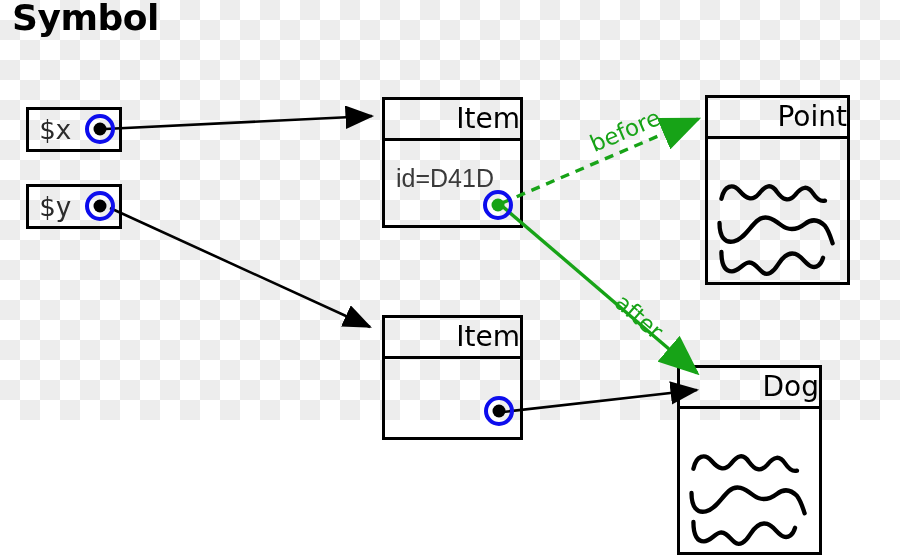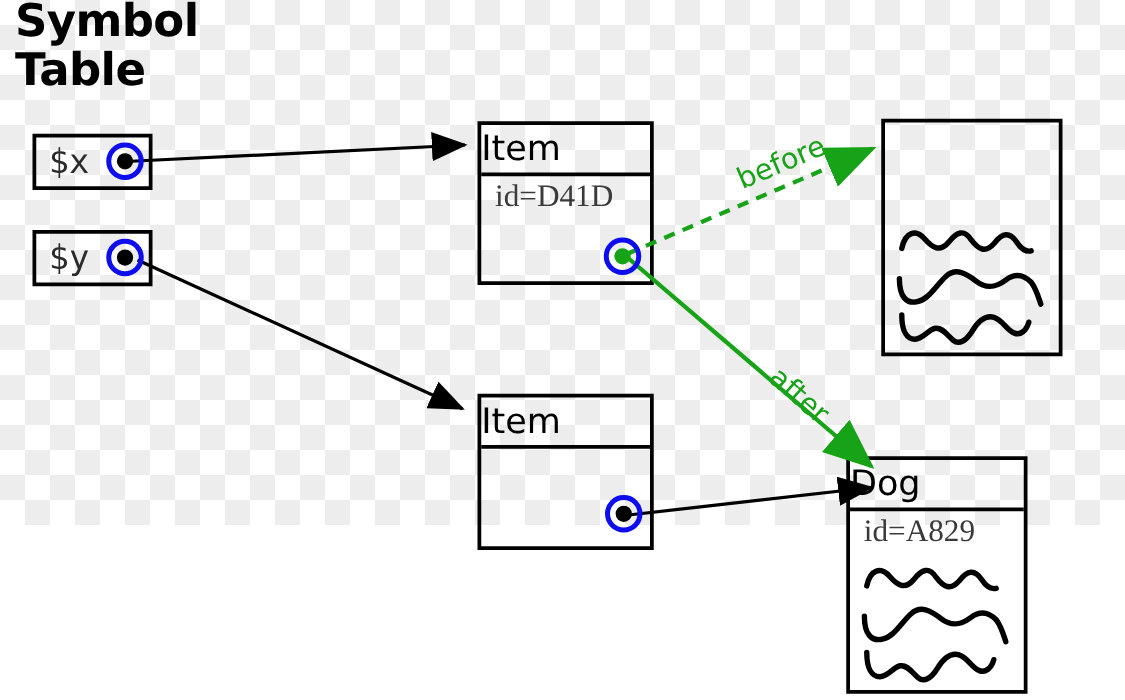--- a/index.html
+++ b/index.html
@@ -63,35 +63,35 @@
 
   .obj-box {
     position: absolute;
     box-sizing: border-box;
     border: 3px solid #000000;
     background: transparent;
   }
   .obj-header {
     box-sizing: border-box;
     border-bottom: 3px solid #000000;
-    text-align: left;
+    text-align: right;
     font-family: "DejaVu Sans", sans-serif;
     font-weight: normal;
     font-size: 28px;
     color: #000000;
     line-height: 1;
     padding-top: 5px;
     padding-bottom: 5px;
   }
   .obj-id {
-    font-family: Liberation Serif, serif;
+    font-family: Liberation Sans, sans-serif;
     font-size: 25px;
     color: #3a3a3a;
     padding-left: 11px;
-    padding-top: 4px;
+    padding-top: 25px;
     line-height: 1;
     white-space: nowrap;
   }
   .scribbles {
     position: absolute;
     left: 0;
     top: 0;
     width: 100%;
     height: 100%;
     pointer-events: none;
@@ -105,53 +105,52 @@
     transform-origin: 0 0;
   }
 </style>
 </head>
 <body>
 
 <div id="canvas">
 
   <div class="title">
     <span>Symbol</span>
-    <span class="l2">Table</span>
   </div>
 
   <div class="var-box" style="left:26px; top:107px; width:96px; height:45px;">
     <span class="var-label">$x</span>
   </div>
 
   <div class="var-box" style="left:26px; top:184px; width:96px; height:45px;">
     <span class="var-label">$y</span>
   </div>
 
   <div class="obj-box" style="left:382px; top:97px; width:141px; height:131px;">
     <div class="obj-header">Item</div>
     <div class="obj-id">id=D41D</div>
   </div>
 
   <div class="obj-box" style="left:382px; top:315px; width:141px; height:125px;">
     <div class="obj-header">Item</div>
   </div>
 
   <div class="obj-box" style="left:705px; top:95px; width:145px; height:190px;">
+    <div class="obj-header">Point</div>
     <svg class="scribbles" viewBox="0 0 145 190" preserveAspectRatio="none">
       <g fill="none" stroke="#000000" stroke-width="4.5" stroke-linecap="round" stroke-linejoin="round">
         <path d="M14,104 C17,90 26,88 33,96 C40,104 46,107 53,99 C60,90 66,88 72,97 C78,105 84,108 91,100 C98,91 104,90 110,99 C114,105 118,107 122,106"></path>
         <path d="M12,129 C12,144 18,150 27,148 C37,146 43,134 51,127 C59,120 67,124 76,131 C85,138 93,136 101,130 C109,124 116,126 122,132 C126,137 128,144 130,150"></path>
         <path d="M14,159 C14,172 18,179 25,179 C32,179 36,171 42,170 C48,169 52,176 57,180 C62,184 68,180 73,172 C78,164 84,159 91,161 C98,163 102,172 108,174 C113,176 118,172 120,165"></path>
       </g>
     </svg>
   </div>
 
   <div class="obj-box" style="left:677px; top:365px; width:145px; height:190px;">
     <div class="obj-header">Dog</div>
-    <div class="obj-id">id=A829</div>
     <svg class="scribbles" viewBox="0 0 145 190" preserveAspectRatio="none">
       <g fill="none" stroke="#000000" stroke-width="4.5" stroke-linecap="round" stroke-linejoin="round">
         <path d="M14,104 C17,90 26,88 33,96 C40,104 46,107 53,99 C60,90 66,88 72,97 C78,105 84,108 91,100 C98,91 104,90 110,99 C114,105 118,107 122,106"></path>
         <path d="M12,129 C12,144 18,150 27,148 C37,146 43,134 51,127 C59,120 67,124 76,131 C85,138 93,136 101,130 C109,124 116,126 122,132 C126,137 128,144 130,150"></path>
         <path d="M14,159 C14,172 18,179 25,179 C32,179 36,171 42,170 C48,169 52,176 57,180 C62,184 68,180 73,172 C78,164 84,159 91,161 C98,163 102,172 108,174 C113,176 118,172 120,165"></path>
       </g>
     </svg>
   </div>
 
   <svg id="vector" viewBox="0 0 900 560">

